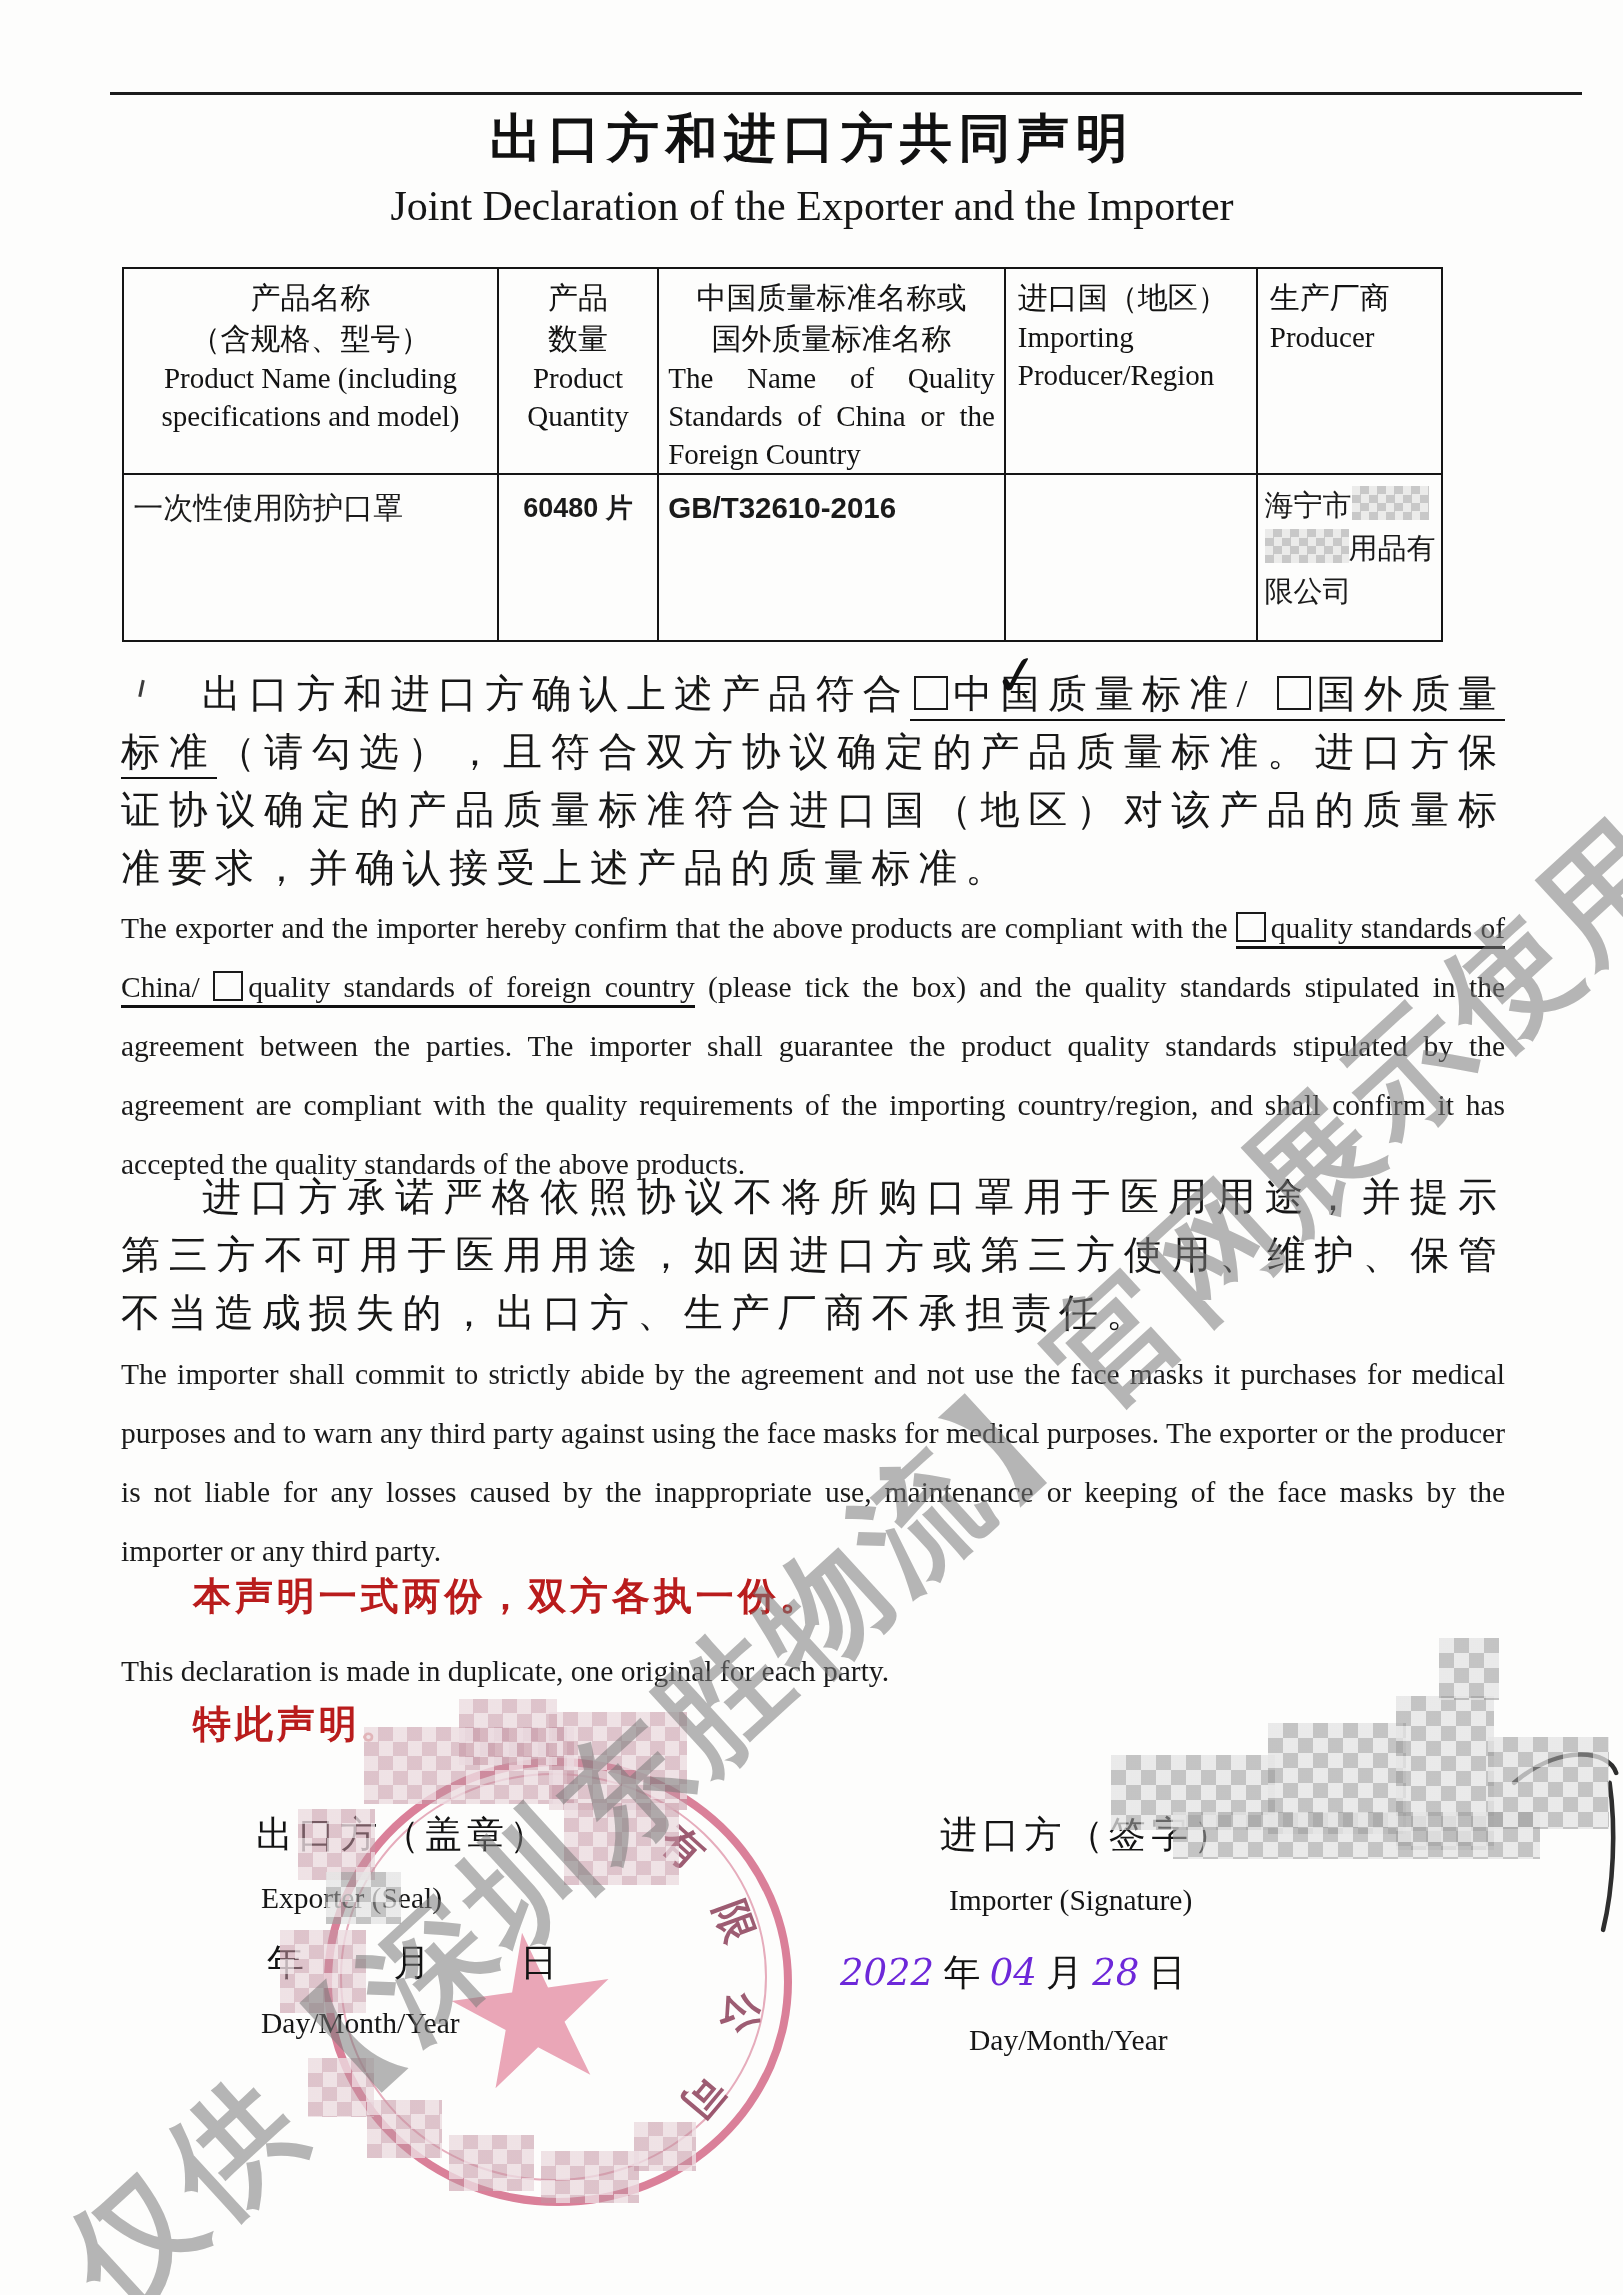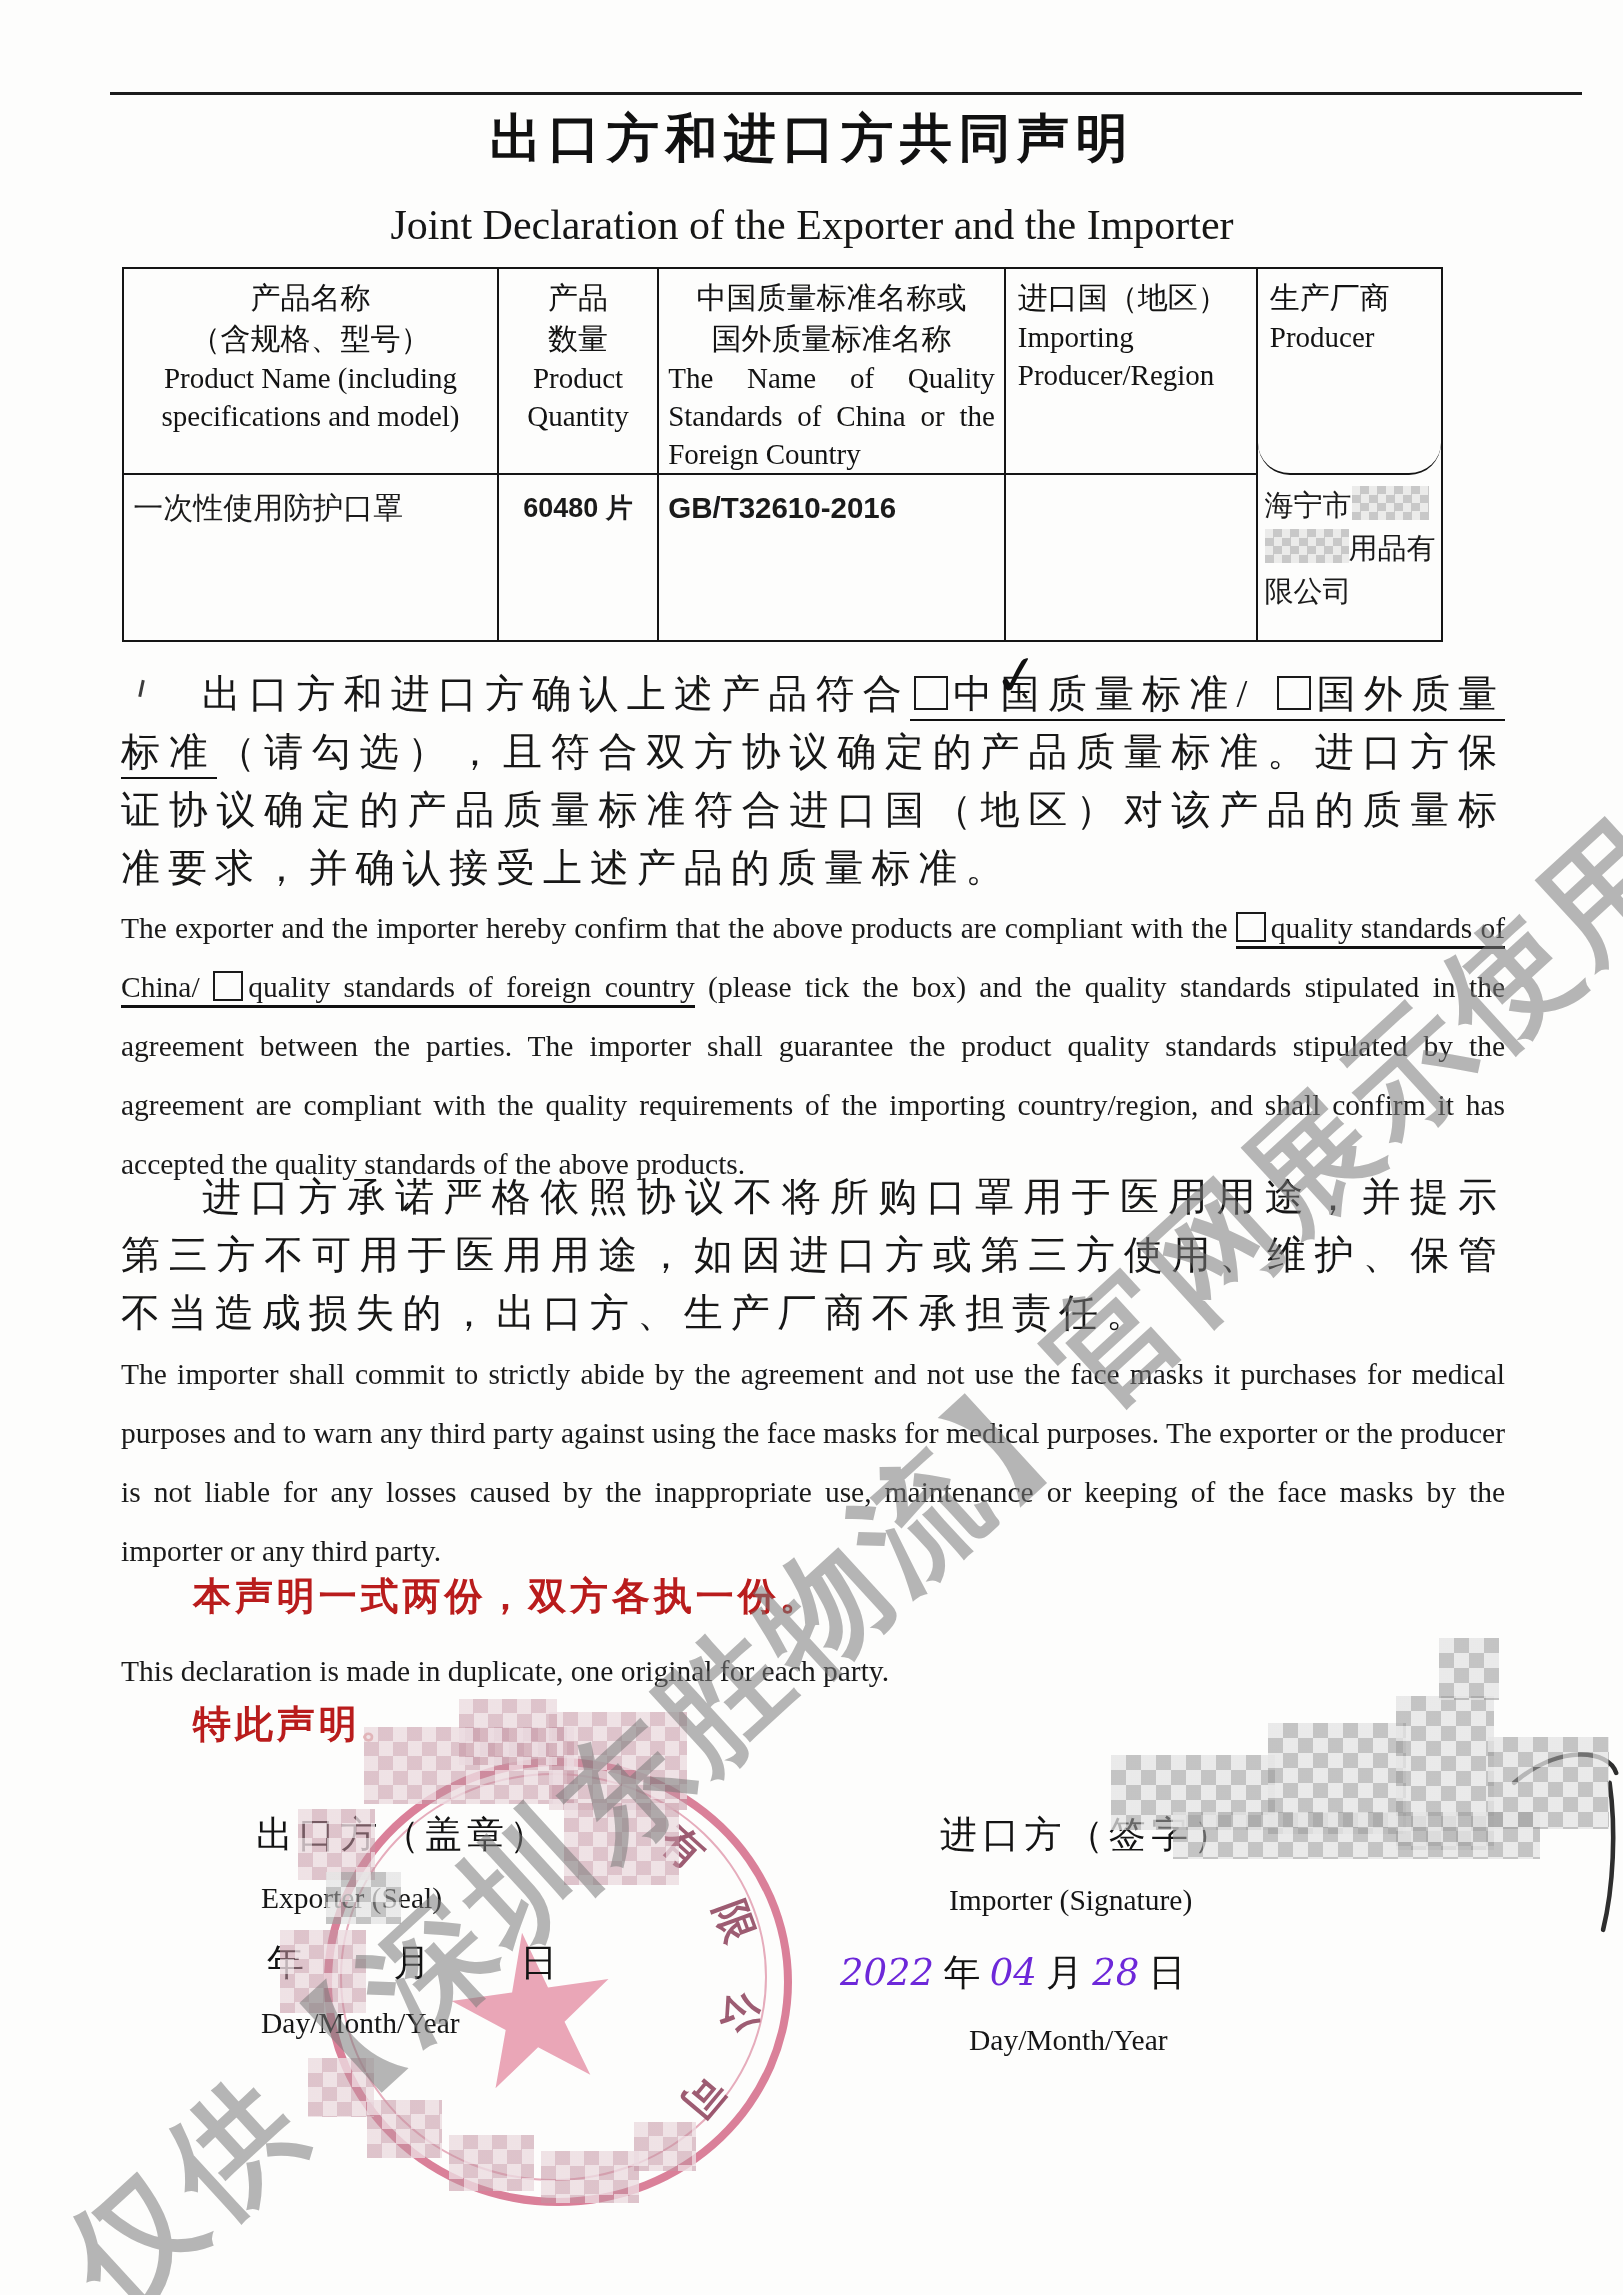--- a/index.html
+++ b/index.html
@@ -6,28 +6,28 @@
   .page{position:relative;width:1624px;height:2295px;background:#fdfdfc;overflow:hidden;
         font-family:"Liberation Serif","DejaVu Serif",serif;color:#1b1b1b;}
   .abs{position:absolute;}
 
   
   .top-rule{left:110px;top:92px;width:1472px;height:2.6px;background:#1c1c1c;}
 
   
   .title-cn{left:0;top:104px;width:1624px;text-align:center;font-size:52px;font-weight:bold;
             letter-spacing:6.6px;font-family:"Liberation Sans","DejaVu Sans",sans-serif;color:#111;}
-  .title-en{left:0;top:182px;width:1624px;text-align:center;font-size:42px;color:#161616;margin-top:19px;}
+  .title-en{left:0;top:182px;width:1624px;text-align:center;font-size:42px;color:#161616;}
 
   
   .decl-table{left:122px;top:267px;width:1317px;border:2.6px solid #151515;
               display:grid;grid-template-columns:375px 160px 347px 252px 183px;
               grid-template-rows:206px 165px;}
   .cell{border-right:2px solid #151515;border-bottom:2px solid #151515;box-sizing:border-box;overflow:hidden;}
-  .cell:nth-child(5n){border-right:none;border-radius:32px;}
+  .cell:nth-child(5n){border-right:none;}
   .cell.last-row{border-bottom:none;}
   .hcell{display:flex;flex-direction:column;align-items:center;padding-top:7.9px;}
   .hcell .cn{font-size:30px;line-height:41px;color:#131313;}
   .hcell .en{font-size:29px;line-height:38px;color:#131313;}
   .hleft{align-items:flex-start;padding-left:11.8px;padding-right:9.2px;}
   .just{text-align:justify;width:100%;box-sizing:border-box;padding:0 9.2px;}
   .dcell{padding:11.8px 9.2px;font-size:30px;line-height:42px;}
   .dcell.center{text-align:center;}
   .std{font-family:"Liberation Sans","DejaVu Sans",sans-serif;font-weight:bold;font-size:29.5px;}
   .qty{font-family:"Liberation Sans","DejaVu Sans",sans-serif;font-weight:bold;font-size:27px;}

